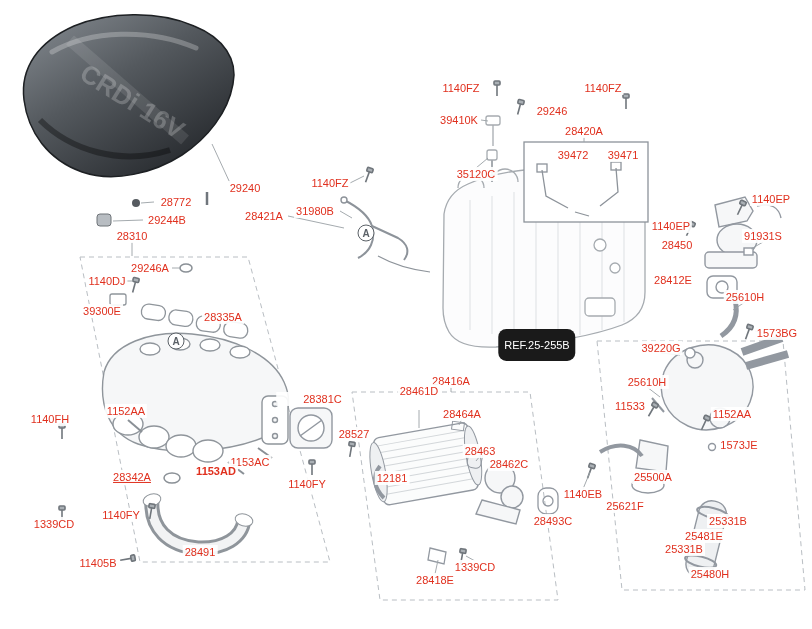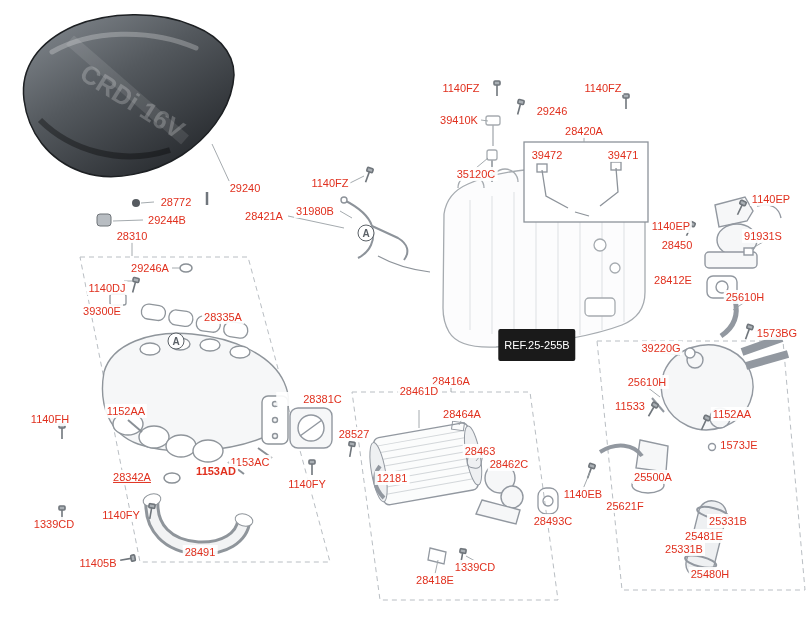--- a/index.html
+++ b/index.html
@@ -11,21 +11,21 @@
   .part-label {
     position:absolute; transform:translate(-50%,-50%);
     font-size:11px; line-height:1.1; white-space:nowrap;
     color:var(--label-color,#e0301e);
     background:rgba(255,255,255,0.92); padding:1px 2px;
     z-index:3;
     text-align:right;
   }
   .part-label.ref {
     color:var(--ref-text,#ffffff); background:var(--ref-bg,#1a1a1a);
-    padding:10px 6px; border-radius:2px; font-size:11px;
+    padding:10px 6px; border-radius:8px; font-size:11px;
   }
   .callout {
     position:absolute; transform:translate(-50%,-50%);
     width:15px; height:15px; border:1.4px solid #5b6167; border-radius:50%;
     color:#5b6167; font-size:10px; font-weight:bold;
     display:flex; align-items:center; justify-content:center;
     background:#ffffff; z-index:3;
   }
   .watermark {
     position:absolute; left:250px; top:285px;
@@ -272,37 +272,37 @@
     </g>
   </svg>
 
 
   <div>
       <div class="part-label" style="left: 461px; top: 88px;">1140FZ</div>
       <div class="part-label" style="left: 603px; top: 88px;">1140FZ</div>
       <div class="part-label" style="left: 552px; top: 111px;">29246</div>
       <div class="part-label" style="left: 459px; top: 120px;">39410K</div>
       <div class="part-label" style="left: 584px; top: 131px;">28420A</div>
-      <div class="part-label" style="left: 547px; top: 155px;">39472</div>
+      <div class="part-label" style="left: 573px; top: 155px;">39472</div>
       <div class="part-label" style="left: 623px; top: 155px;">39471</div>
       <div class="part-label" style="left: 476px; top: 174px;">35120C</div>
       <div class="part-label" style="left: 330px; top: 183px;">1140FZ</div>
       <div class="part-label" style="left: 245px; top: 188px;">29240</div>
       <div class="part-label" style="left: 176px; top: 202px;">28772</div>
       <div class="part-label" style="left: 315px; top: 211px;">31980B</div>
       <div class="part-label" style="left: 264px; top: 216px;">28421A</div>
       <div class="part-label" style="left: 167px; top: 220px;">29244B</div>
       <div class="part-label" style="left: 771px; top: 199px;">1140EP</div>
       <div class="part-label" style="left: 671px; top: 226px;">1140EP</div>
       <div class="part-label" style="left: 132px; top: 236px;">28310</div>
       <div class="part-label" style="left: 763px; top: 236px;">91931S</div>
       <div class="part-label" style="left: 677px; top: 245px;">28450</div>
       <div class="part-label" style="left: 150px; top: 268px;">29246A</div>
       <div class="part-label" style="left: 673px; top: 280px;">28412E</div>
-      <div class="part-label" style="left: 107px; top: 288px;">1140DJ</div>
+      <div class="part-label" style="left: 107px; top: 281px;">1140DJ</div>
       <div class="part-label" style="left: 745px; top: 297px;">25610H</div>
       <div class="part-label" style="left: 102px; top: 311px;">39300E</div>
       <div class="part-label" style="left: 223px; top: 317px;">28335A</div>
       <div class="part-label" style="left: 777px; top: 333px;">1573BG</div>
       <div class="part-label ref" style="left: 537px; top: 345px;">REF.25-255B</div>
       <div class="part-label" style="left: 661px; top: 348px;">39220G</div>
       <div class="part-label" style="left: 451px; top: 381px;">28416A</div>
       <div class="part-label" style="left: 647px; top: 382px;">25610H</div>
       <div class="part-label" style="left: 310px; top: 399px; padding-left: 27px;">28381C</div>
       <div class="part-label" style="left: 419px; top: 391px;">28461D</div>

